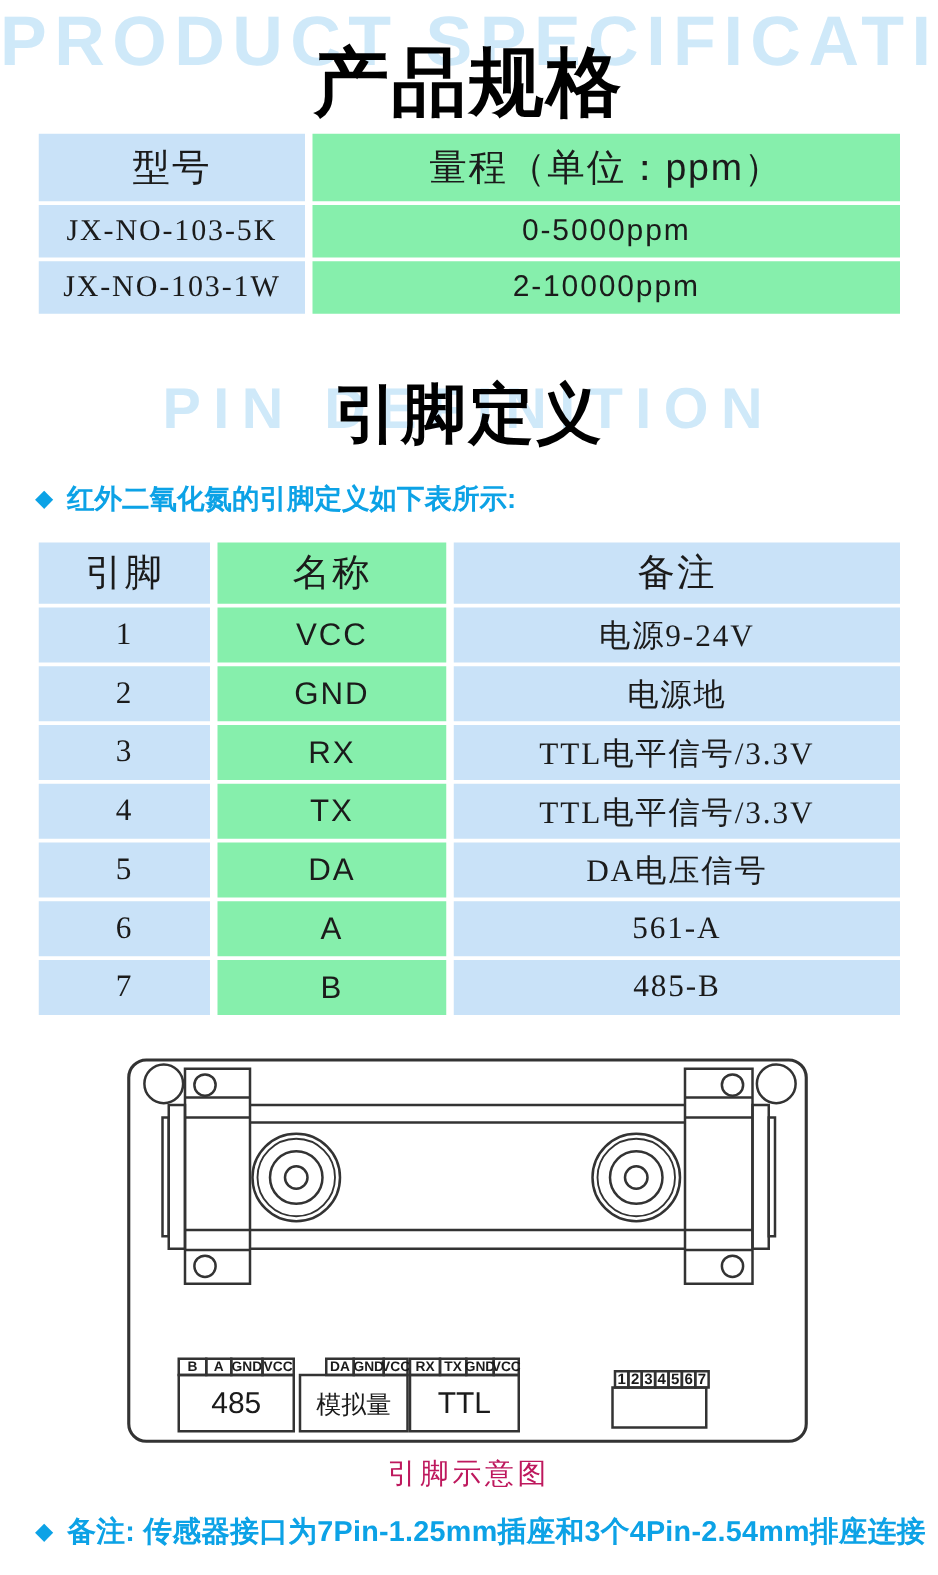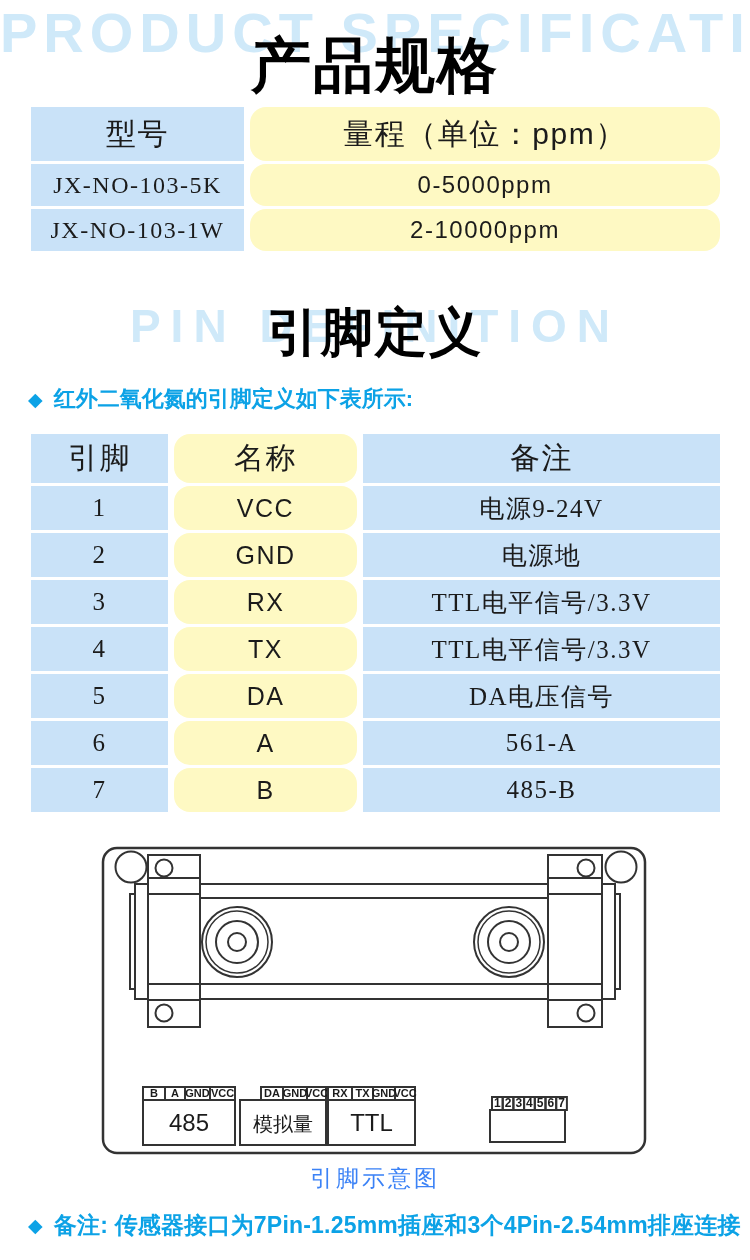--- a/index.html
+++ b/index.html
@@ -24,40 +24,40 @@
   .t2 { top:306px; font-size:52px; }
 
   .data-table { position:absolute; left:31px; width:689px; display:grid; gap:3px 6px; }
   #spec-table { top:107px; grid-template-columns:213px 470px; grid-template-rows:54px 42px 42px; }
   #pin-table  { top:434px; grid-template-columns:137px 183px 357px; grid-template-rows:49px repeat(7,44px); }
   .cell {
     display:flex; align-items:center; justify-content:center;
     color:#1b1b1b; letter-spacing:1.5px; text-align:center;
   }
   .cell.dark  { background:#c9e2f8;font-family:Liberation Serif, serif; }
-  .cell.light { background:#fef9c3;border-radius:16px; }
+  .cell.light { background:#86efac; }
   .cell.th { font-size:30px; }
   .cell.td { font-size:24px; }
   #pin-table .cell.td { font-size:25px; }
 
   .note {
     position:absolute; left:28px; display:flex; align-items:center; gap:11px;
     color:#0ca2e6; font-weight:bold; white-space:nowrap;
   }
   .note .dia { font-size:19px; line-height:1; }
   .top-note    { top:384px;  font-size:22px; }
   .bottom-note { top:1210px; font-size:23px; letter-spacing:0.2px; }
 
   #diagram { position:absolute; left:100px; top:845px; }
   #diagram .ln { stroke:#333; stroke-width:2; fill:none; }
   #diagram text { fill:#1b1b1b; }
 
   .caption {
     position:absolute; top:1163px; left:0; width:100%; text-align:center;
-    font-size:23px; color:#3b82f6; letter-spacing:3px;
+    font-size:23px; color:#be185d; letter-spacing:3px;
   }
 </style>
 </head>
 <body>
 
 <div class="page">
 
   <div class="wm wm1">PRODUCT SPECIFICATION</div>
   <div class="big-title t1">产品规格</div>
 

